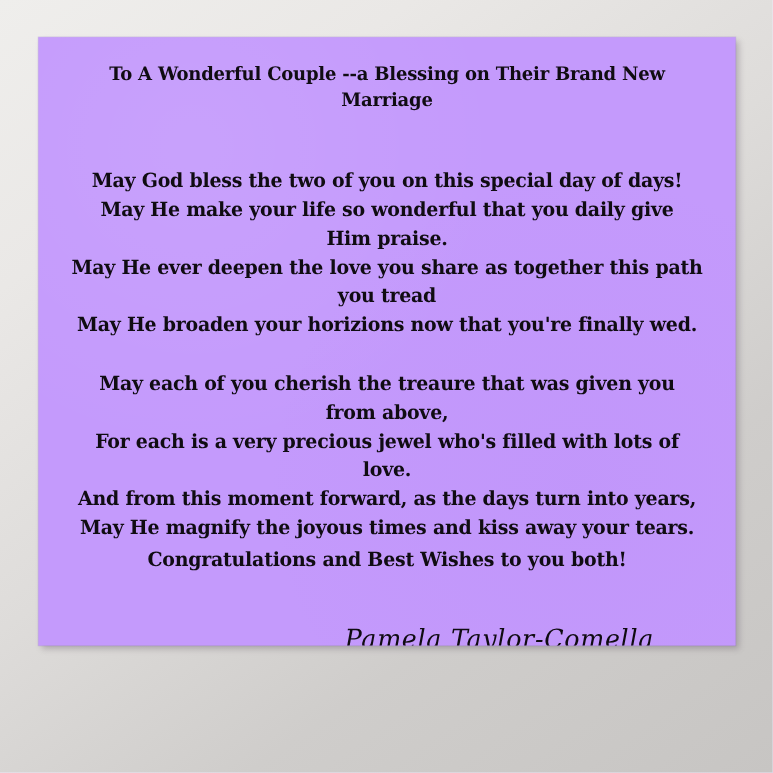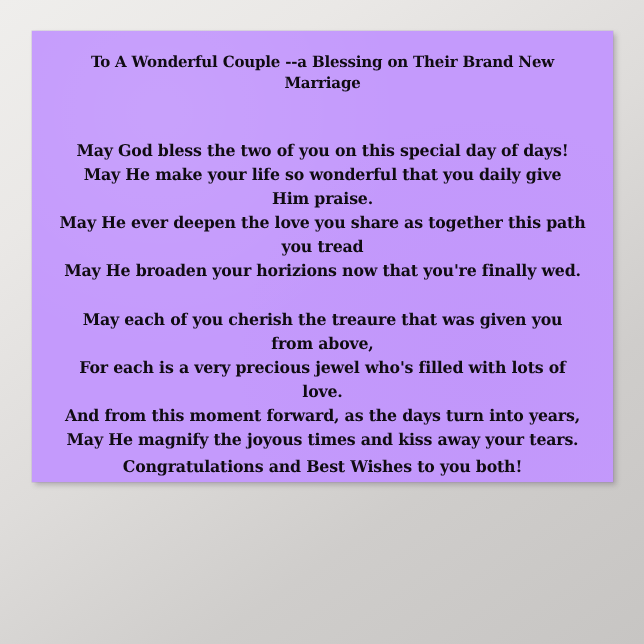--- a/index.html
+++ b/index.html
@@ -26,21 +26,21 @@
         #cfcdcb 72%,
         #c7c5c3 100%);
   }
 
   
   #poster {
     position: absolute;
     left: 32px;
     top: 31px;
     width: 581px;
-    height: 451px;
+    height: 507px;
     background-color: #c49afc;
     background-image:
       radial-gradient(circle at 22% 18%, rgba(255,255,255,0.075) 0%, rgba(255,255,255,0) 42%),
       radial-gradient(circle at 78% 74%, rgba(140,80,220,0.05) 0%, rgba(140,80,220,0) 46%);
     box-shadow:
       3px 3px 5px rgba(90, 80, 95, 0.33),
       0 0 0 0.5px rgba(150,120,200,0.35);
     box-sizing: border-box;
     padding: 0;
     overflow: hidden;

